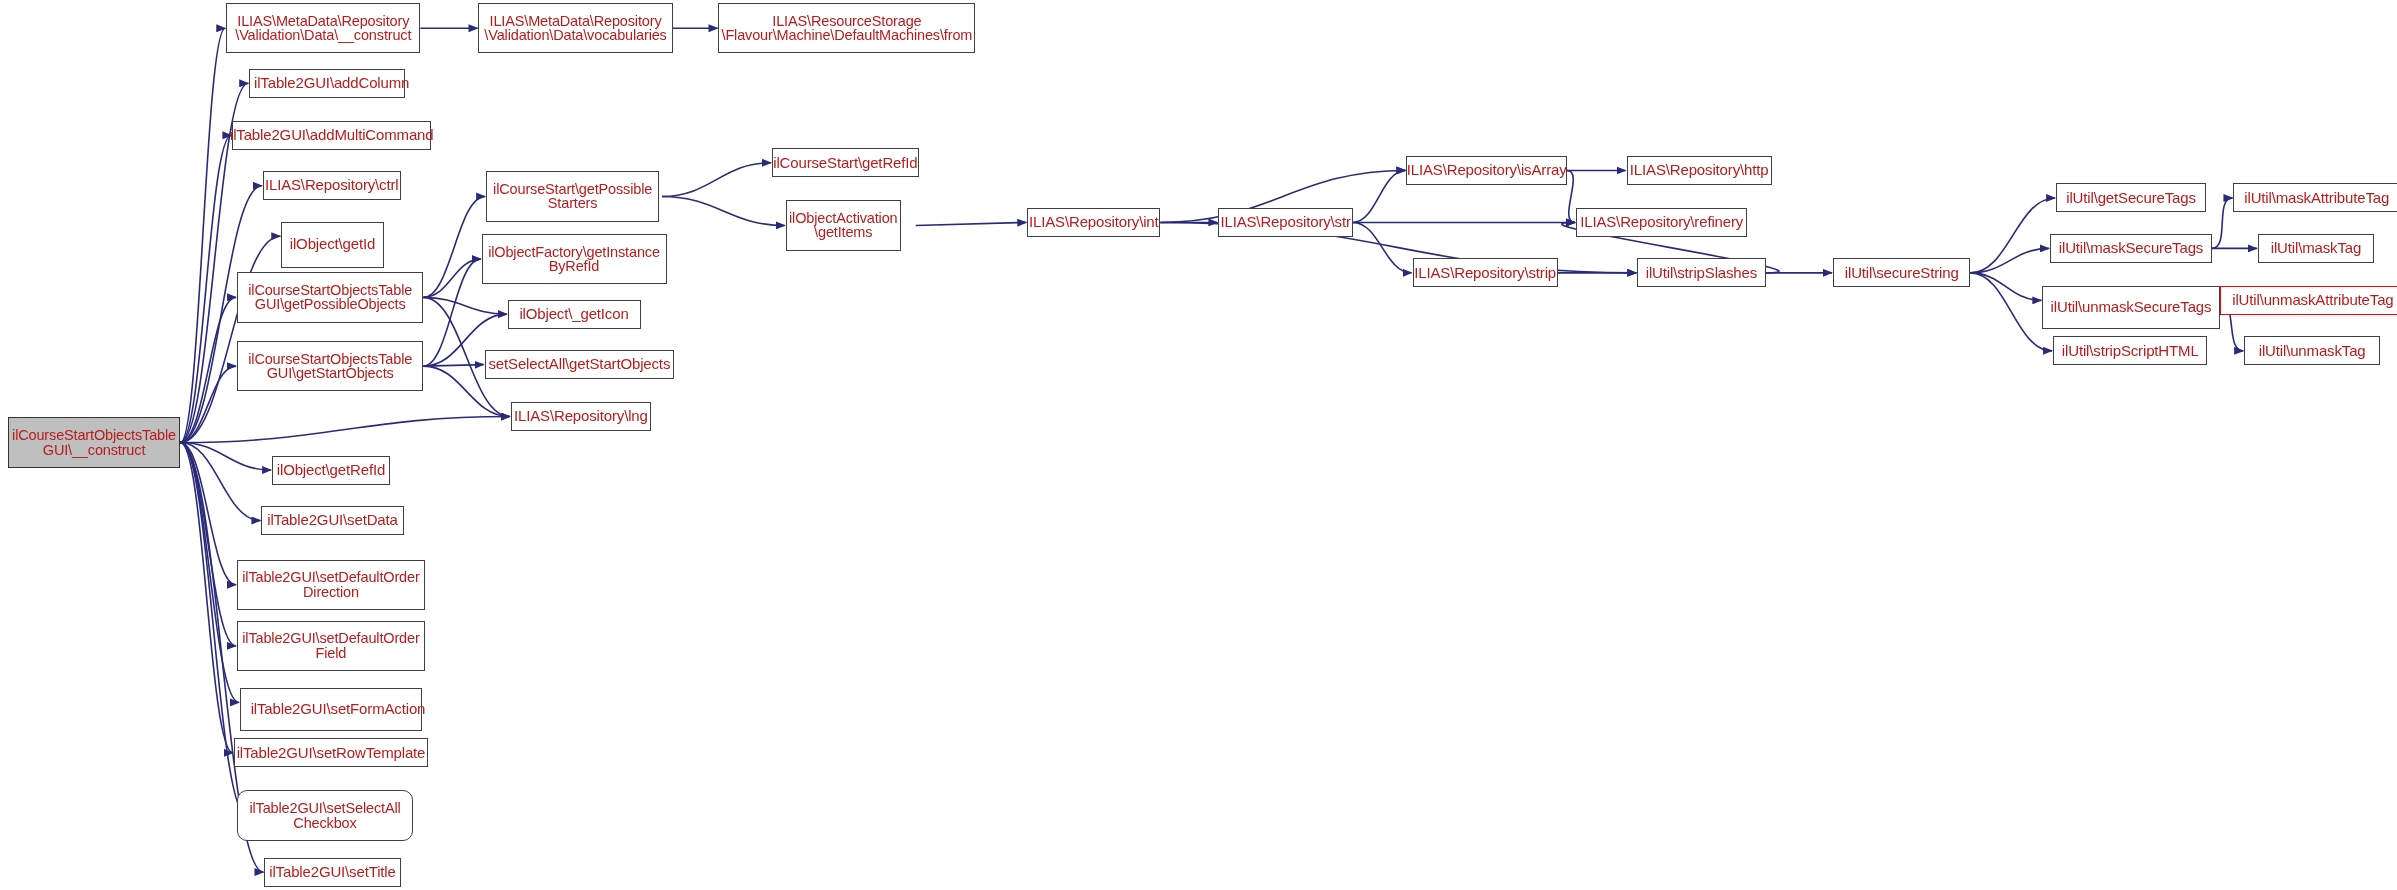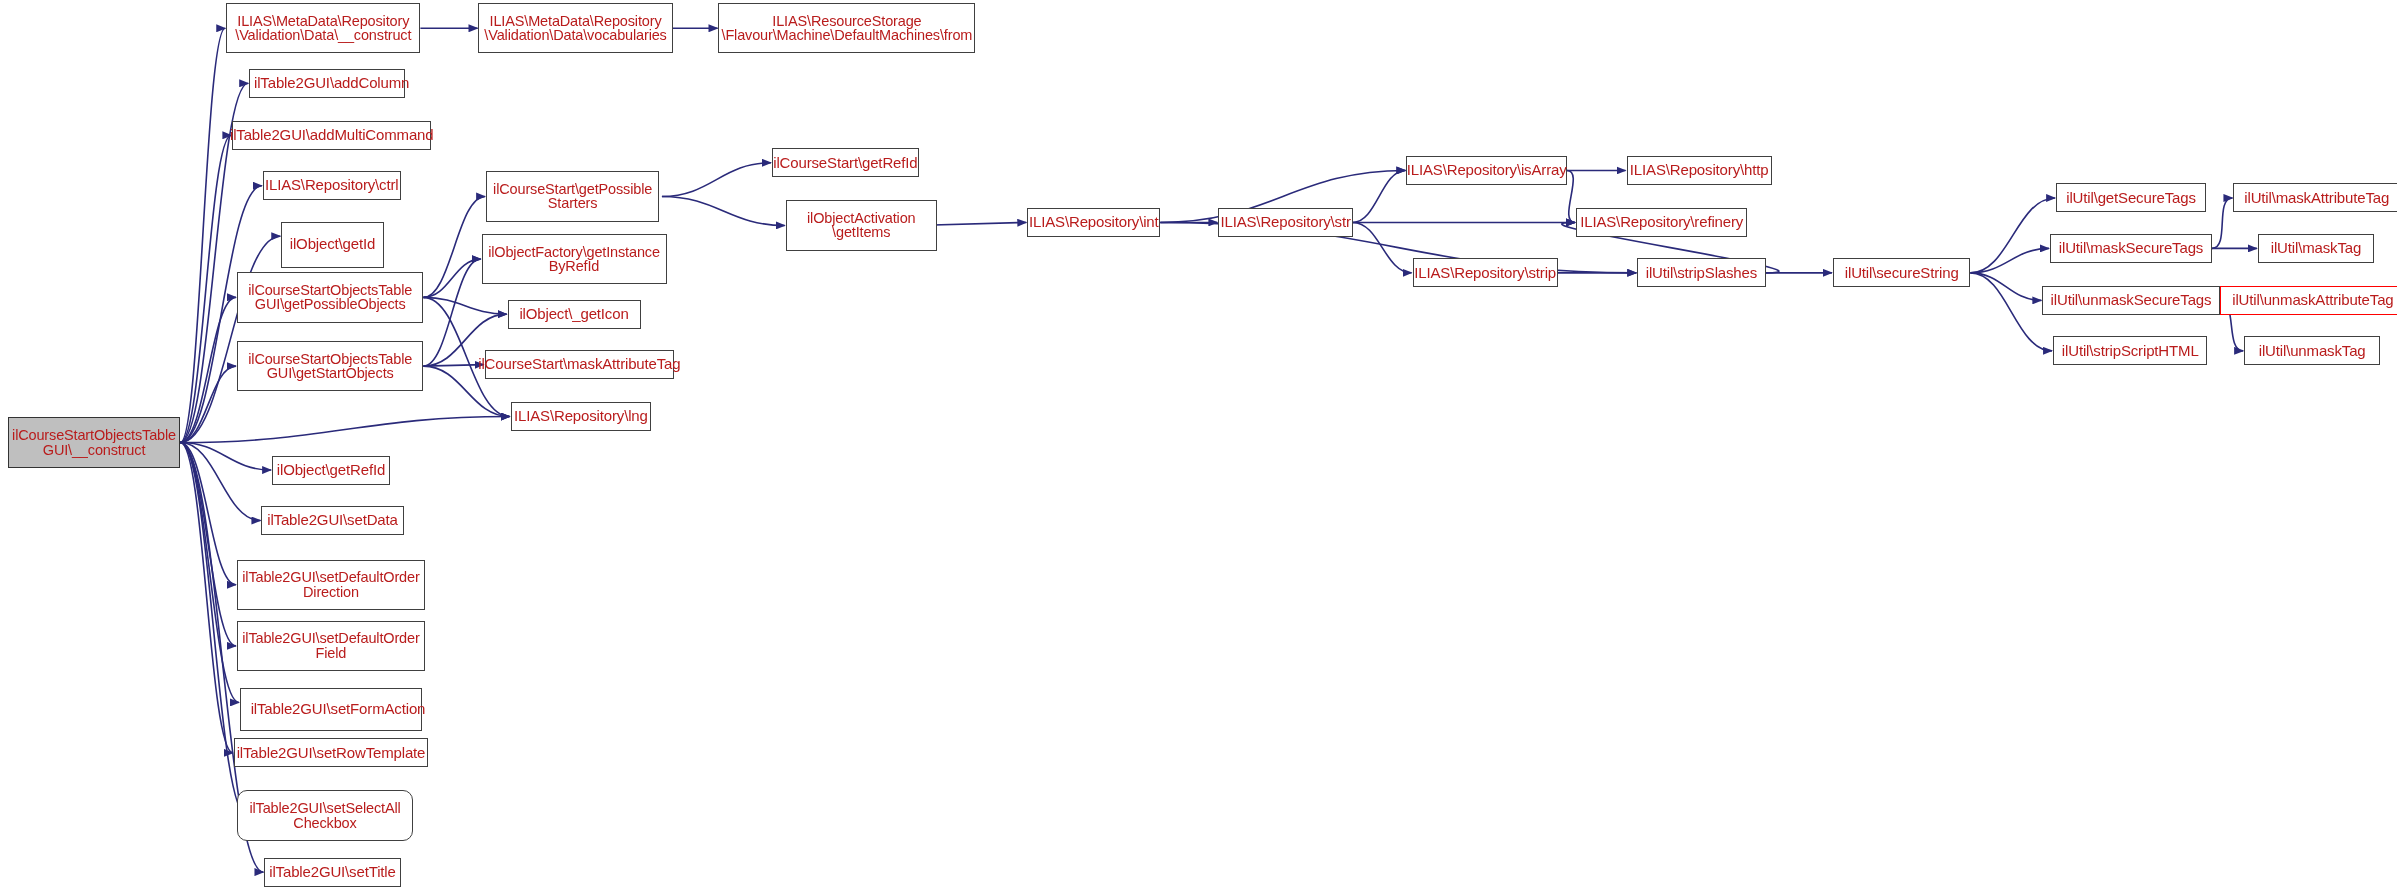--- a/index.html
+++ b/index.html
@@ -136,35 +136,35 @@
       <div class="node" style="left: 240.006px; top: 687.915px; width: 181.915px; height: 43px; font-size: 15px; padding-left: 17px;">ilTable2GUI\setFormAction</div>
       <div class="node" style="left: 233.891px; top: 738.362px; width: 194.145px; height: 29.0453px; font-size: 15px;">ilTable2GUI\setRowTemplate</div>
       <div class="node" style="left: 237px; top: 790.337px; width: 176px; height: 50.4471px; font-size: 14.5px; border-radius: 10px;">ilTable2GUI\setSelectAll
 Checkbox</div>
       <div class="node" style="left: 264.465px; top: 857.6px; width: 136.054px; height: 29.0453px; font-size: 15px;">ilTable2GUI\setTitle</div>
       <div class="node" style="left: 486.126px; top: 171.214px; width: 173px; height: 50.4471px; font-size: 14.5px;">ilCourseStart\getPossible
 Starters</div>
       <div class="node" style="left: 481.54px; top: 233.891px; width: 184.973px; height: 50.4471px; font-size: 14.5px;">ilObjectFactory\getInstance
 ByRefId</div>
       <div class="node" style="left: 507.528px; top: 299.625px; width: 132.997px; height: 29.0453px; font-size: 15px;">ilObject\_getIcon</div>
-      <div class="node" style="left: 484.598px; top: 350.072px; width: 189.559px; height: 29.0453px; font-size: 15px;">ilCourseStart\maskAttributeTag</div>
+      <div class="node" style="left: 484.598px; top: 350.072px; width: 189.559px; height: 29.0453px; font-size: 15px;">setSelectAll\getStartObjects</div>
       <div class="node" style="left: 510.585px; top: 402.048px; width: 140.64px; height: 29.0453px; font-size: 15px;">ILIAS\Repository\lng</div>
       <div class="node" style="left: 771.993px; top: 148.284px; width: 146.755px; height: 29.0453px; font-size: 15px;">ilCourseStart\getRefId</div>
-      <div class="node" style="left: 785.751px; top: 200.26px; width: 151px; height: 50.4471px; font-size: 14.5px;">ilObjectActivation
+      <div class="node" style="left: 785.751px; top: 200.26px; width: 115px; height: 50.4471px; font-size: 14.5px;">ilObjectActivation
 \getItems</div>
       <div class="node" style="left: 1027.29px; top: 207.903px; width: 132.997px; height: 29.0453px; font-size: 15px;">ILIAS\Repository\int</div>
       <div class="node" style="left: 1218.37px; top: 207.903px; width: 134.526px; height: 29.0453px; font-size: 15px;">ILIAS\Repository\str</div>
       <div class="node" style="left: 1406.4px; top: 155.927px; width: 160.513px; height: 29.0453px; font-size: 15px;">ILIAS\Repository\isArray</div>
       <div class="node" style="left: 1626.54px; top: 155.927px; width: 145.226px; height: 29.0453px; font-size: 15px;">ILIAS\Repository\http</div>
       <div class="node" style="left: 1576.09px; top: 207.903px; width: 171.214px; height: 29.0453px; font-size: 15px;">ILIAS\Repository\refinery</div>
       <div class="node" style="left: 1412.52px; top: 258.35px; width: 145.226px; height: 29.0453px; font-size: 15px;">ILIAS\Repository\strip</div>
       <div class="node" style="left: 1637.24px; top: 258.35px; width: 128.411px; height: 29.0453px; font-size: 15px;">ilUtil\stripSlashes</div>
       <div class="node" style="left: 1832.91px; top: 258.35px; width: 137.583px; height: 29.0453px; font-size: 15px;">ilUtil\secureString</div>
       <div class="node" style="left: 2056.1px; top: 183.444px; width: 149.812px; height: 29.0453px; font-size: 15px;">ilUtil\getSecureTags</div>
       <div class="node" style="left: 2049.99px; top: 233.891px; width: 162.042px; height: 29.0453px; font-size: 15px;">ilUtil\maskSecureTags</div>
-      <div class="node" style="left: 2042.34px; top: 285.867px; width: 177.329px; height: 29px; font-size: 15px;">ilUtil\unmaskSecureTags</div>
+      <div class="node" style="left: 2042.34px; top: 285.867px; width: 177.329px; height: 43px; font-size: 15px;">ilUtil\unmaskSecureTags</div>
       <div class="node" style="left: 2053.04px; top: 336.314px; width: 154.399px; height: 29.0453px; font-size: 15px;">ilUtil\stripScriptHTML</div>
       <div class="node" style="left: 2233.43px; top: 183.444px; width: 166.628px; height: 29.0453px; font-size: 15px;">ilUtil\maskAttributeTag</div>
       <div class="node" style="left: 2257.89px; top: 233.891px; width: 116.181px; height: 29.0453px; font-size: 15px;">ilUtil\maskTag</div>
       <div class="node highlight" style="left: 2219.67px; top: 285.867px; width: 186.501px; height: 29.0453px; font-size: 15px;">ilUtil\unmaskAttributeTag</div>
       <div class="node" style="left: 2244.13px; top: 336.314px; width: 136.054px; height: 29.0453px; font-size: 15px;">ilUtil\unmaskTag</div>
     </div>
 </div>
 
 </body></html>

